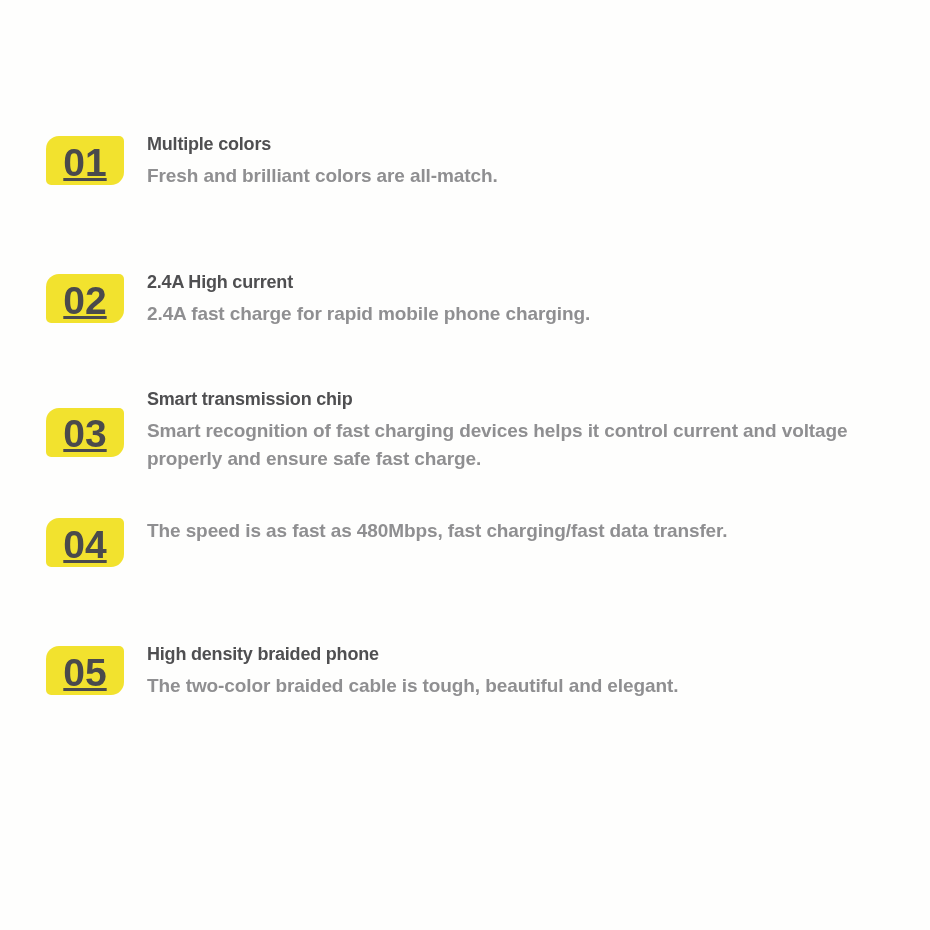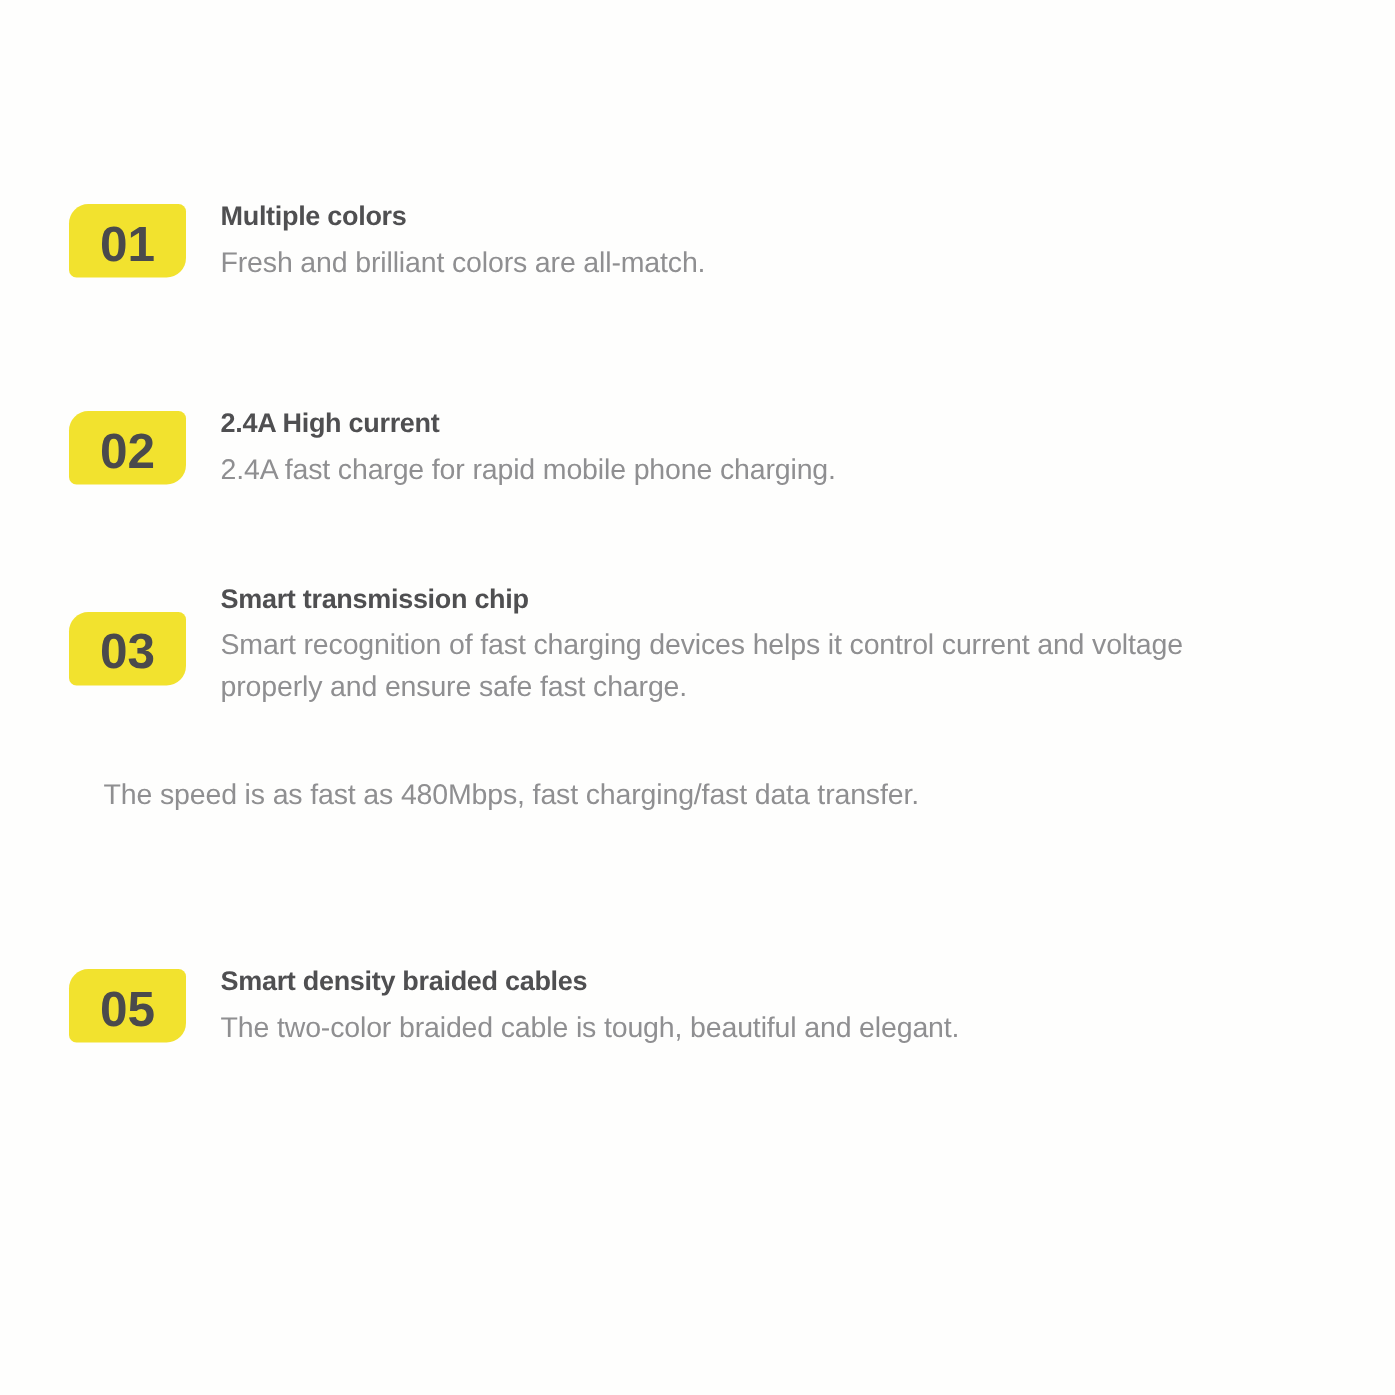--- a/index.html
+++ b/index.html
@@ -31,44 +31,45 @@
     flex: 0 0 auto;
     width: 78px;
     height: 49px;
     background: var(--badge-yellow, #f2e22e);
     border-radius: 13px 5px 13px 5px;
     display: flex;
     align-items: center;
     justify-content: center;
   }
   .number-badge span {
-    font-size: 33px;
+    font-size: 39px;
     font-weight: 700;
     color: var(--number-text, #4a4a4c);
     line-height: 1;
     padding-top: 3px;
     letter-spacing: 0px;
+    text-decoration: underline;
   }
   .feature-texts {
     margin-left: 23px;
     margin-top: -5px;
     width: 706px;
   }
   .feature-title {
     margin: 0;
     font-size: 18px;
     font-weight: 700;
     line-height: 27px;
     letter-spacing: -0.2px;
     color: var(--title-text, #4f4f51);
   }
   .feature-description {
     margin: 4px 0 0 0;
     font-size: 19px;
-    font-weight: 400;
+    font-weight: 700;
     line-height: 28px;
     letter-spacing: -0.1px;
     color: var(--description-text, #8f8f91);
   }
 </style>
 </head>
 <body>
 
 <div class="page">
 
@@ -96,28 +97,31 @@
     <div class="number-badge">
       <span>03</span>
     </div>
     <div class="feature-texts">
       <h3 class="feature-title">Smart transmission chip</h3>
       <p class="feature-description">Smart recognition of fast charging devices helps it control current and voltage properly and ensure safe fast charge.</p>
     </div>
   </div>
 
   <div class="feature-row">
+    <div class="number-badge">
+      <span>04</span>
+    </div>
     <div class="feature-texts">
       <p class="feature-description">The speed is as fast as 480Mbps, fast charging/fast data transfer.</p>
     </div>
   </div>
 
   <div class="feature-row">
     <div class="number-badge">
       <span>05</span>
     </div>
     <div class="feature-texts">
-      <h3 class="feature-title">Smart density braided cables</h3>
+      <h3 class="feature-title">High density braided phone</h3>
       <p class="feature-description">The two-color braided cable is tough, beautiful and elegant.</p>
     </div>
   </div>
 
 </div>
 
 </body></html>

